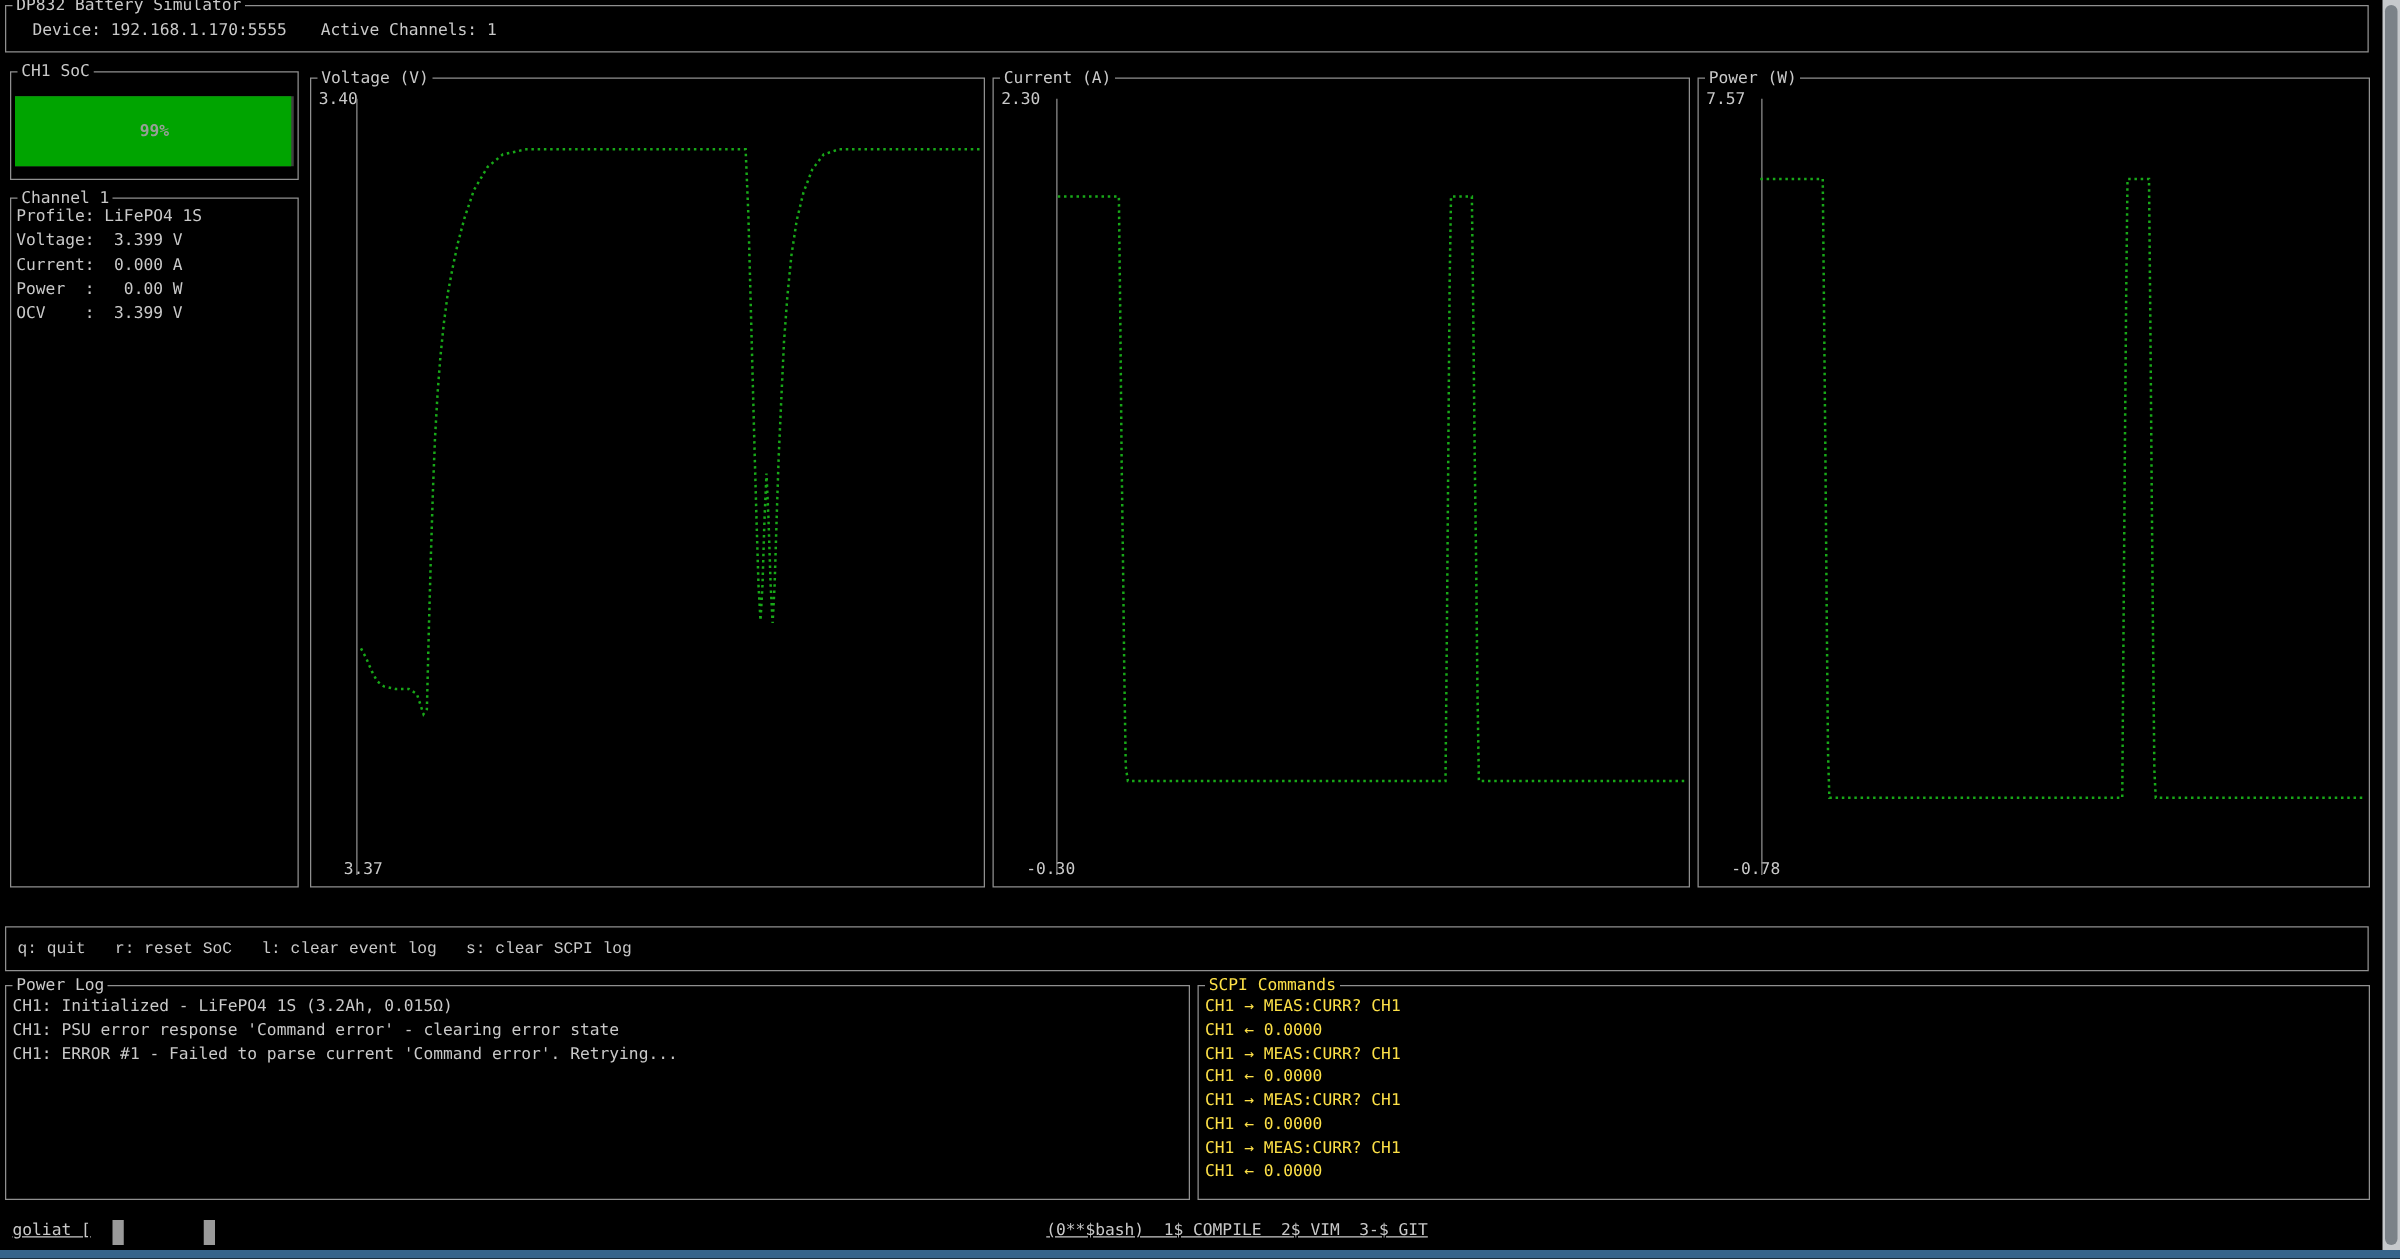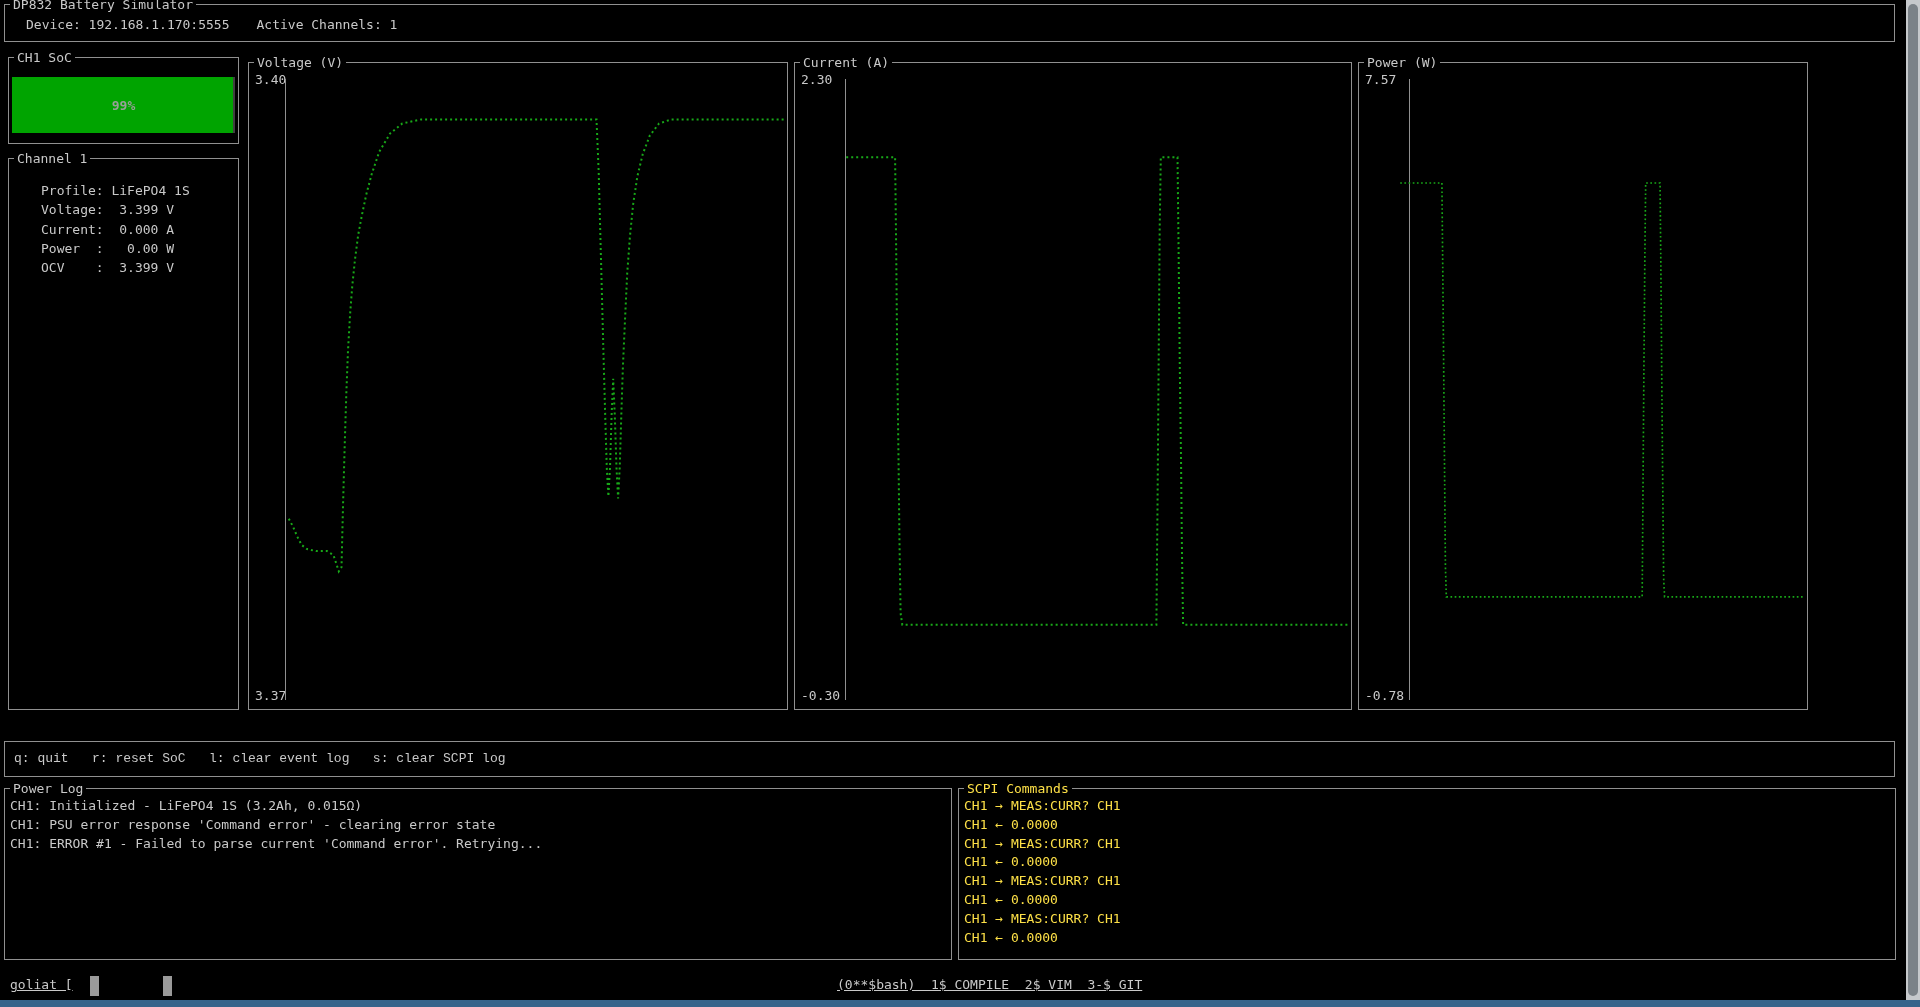--- a/index.html
+++ b/index.html
@@ -7,28 +7,28 @@
           font-family:"DejaVu Sans Mono",monospace;font-size:13px;color:#c9c9c9;}
   .panel{position:absolute;border:1px solid #909090;background:#000;box-sizing:border-box;}
   .ptitle{position:absolute;top:-8px;left:5px;background:#000;padding:0 3px;line-height:15px;white-space:pre;}
   .hdr-row{position:absolute;left:21px;top:12px;display:flex;gap:27px;white-space:pre;}
   
   .soc-track{position:absolute;left:3px;right:3px;top:19px;height:56px;background:#404040;text-decoration:underline;}
   .soc-fill{position:absolute;left:0;top:0;height:100%;background:#00a400;}
   .soc-label{position:absolute;inset:0;display:flex;align-items:center;justify-content:center;
              color:#96a096;font-weight:bold;}
   
-  .chan-lines{position:absolute;left:4px;top:22px;line-height:19.3px;white-space:pre;margin-left:28px;}
+  .chan-lines{position:absolute;left:4px;top:5px;line-height:19.3px;white-space:pre;}
   .log-lines{position:absolute;left:5px;top:8px;line-height:18.8px;white-space:pre;}
   .dim{color:#fde047;}
   
   .chart-panel{top:62px;height:648px;}
   .ylab{position:absolute;left:6px;white-space:pre;}
   .ytop{top:9px;}
-  .ybot{bottom:6px;}
+  .ybot{bottom:6px;margin-left:20px;}
   .yaxis{position:absolute;top:16px;bottom:9px;width:1px;background:#909090;}
   svg.plot{position:absolute;left:0;top:0;width:100%;height:100%;}
   
   .keybar-text{position:absolute;left:9px;top:0;line-height:33px;white-space:pre;font-family:Liberation Mono, monospace;}
   
   .status-text{position:absolute;top:975px;line-height:20px;white-space:pre;text-decoration:underline;}
   .cblock{position:absolute;top:976px;width:9px;height:20px;background:#9a9a9a;}
   
   .scroll-track{position:absolute;left:1906px;top:0;width:14px;height:1000px;background:#c6c9cc;}
   .scroll-thumb{position:absolute;left:2px;top:4px;width:10px;height:992px;background:#7b8288;border-radius:5px;}
@@ -73,21 +73,21 @@
   <div class="panel chart-panel" style="left:794px;width:558px">
     <span class="ptitle">Current (A)</span>
     <span class="ylab ytop">2.30</span>
     <span class="ylab ybot">-0.30</span>
     <div class="yaxis" style="left:50px"></div>
     <svg class="plot" viewBox="0 0 556 646">
         <polyline points="51.2,94.2 100.1,94.2 101.2,187.7 102.3,304.6 103.4,386.5 104.5,480.0 105.6,550.2 107.3,561.8 222.4,561.8 361.4,561.8 362.5,444.9 363.6,304.6 364.7,164.3 365.8,94.2 382.5,94.2 383.6,187.7 384.8,304.6 385.9,386.5 387.0,491.7 388.1,561.8 553.2,561.8" fill="none" stroke="#18a818" stroke-width="2" stroke-dasharray="2 3"></polyline>
       </svg>
   </div>
 
-  <div class="panel chart-panel" style="left:1358px;width:450px">
+  <div class="panel chart-panel" style="left:1358px;width:538px">
     <span class="ptitle">Power (W)</span>
     <span class="ylab ytop">7.57</span>
     <span class="ylab ybot">-0.78</span>
     <div class="yaxis" style="left:50px"></div>
     <svg class="plot" viewBox="0 0 536 646">
         <polyline points="49.3,80.1 99.2,80.1 100.2,182.0 101.3,298.5 102.4,429.6 103.4,538.8 104.5,575.2 214.4,575.2 338.8,575.2 339.8,444.1 340.9,298.5 342.0,167.4 343.0,80.1 360.2,80.1 361.3,196.6 362.3,320.4 363.4,444.1 364.5,553.4 365.6,575.2 533.3,575.2" fill="none" stroke="#18a818" stroke-width="2" stroke-dasharray="2 3"></polyline>
       </svg>
   </div>
 
   <div class="panel" style="left:4px;top:741px;width:1891px;height:36px">

